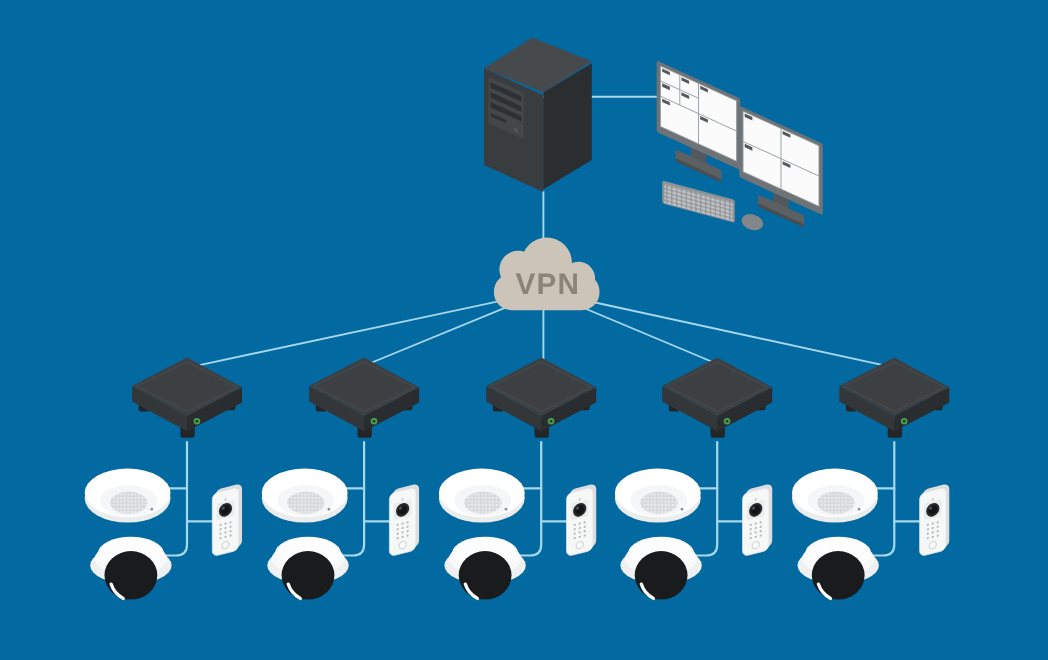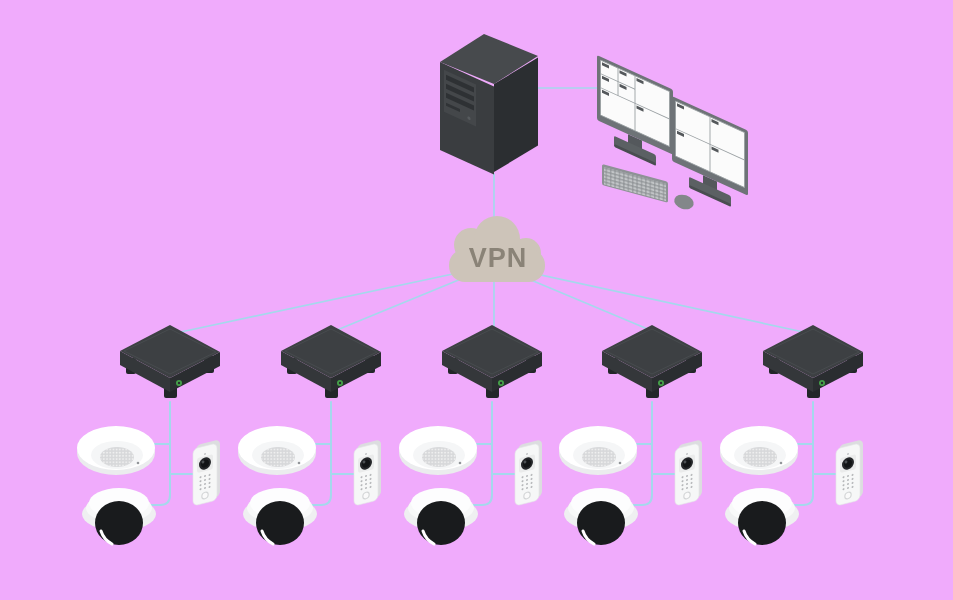--- a/index.html
+++ b/index.html
@@ -1,16 +1,16 @@
 <!DOCTYPE html>
 <html><head>
 <meta charset="utf-8">
 <style>
   html,body{margin:0;padding:0;background:#ffffff;}
-  .canvas{width:953px;height:600px;position:relative;overflow:hidden;background:#f0abfc;}
+  .canvas{width:953px;height:600px;position:relative;overflow:hidden;background:#0369a1;}
   svg{display:block;}
   .vpn-label{font-family:"Liberation Sans",sans-serif;font-weight:bold;font-size:27px;letter-spacing:1px;}
 </style>
 </head>
 <body>
 
 <div class="canvas">
 <svg width="953" height="600" viewBox="0 0 953 600">
   <defs>
     <pattern id="grillePat" width="3.2" height="3.2" patternUnits="userSpaceOnUse">

